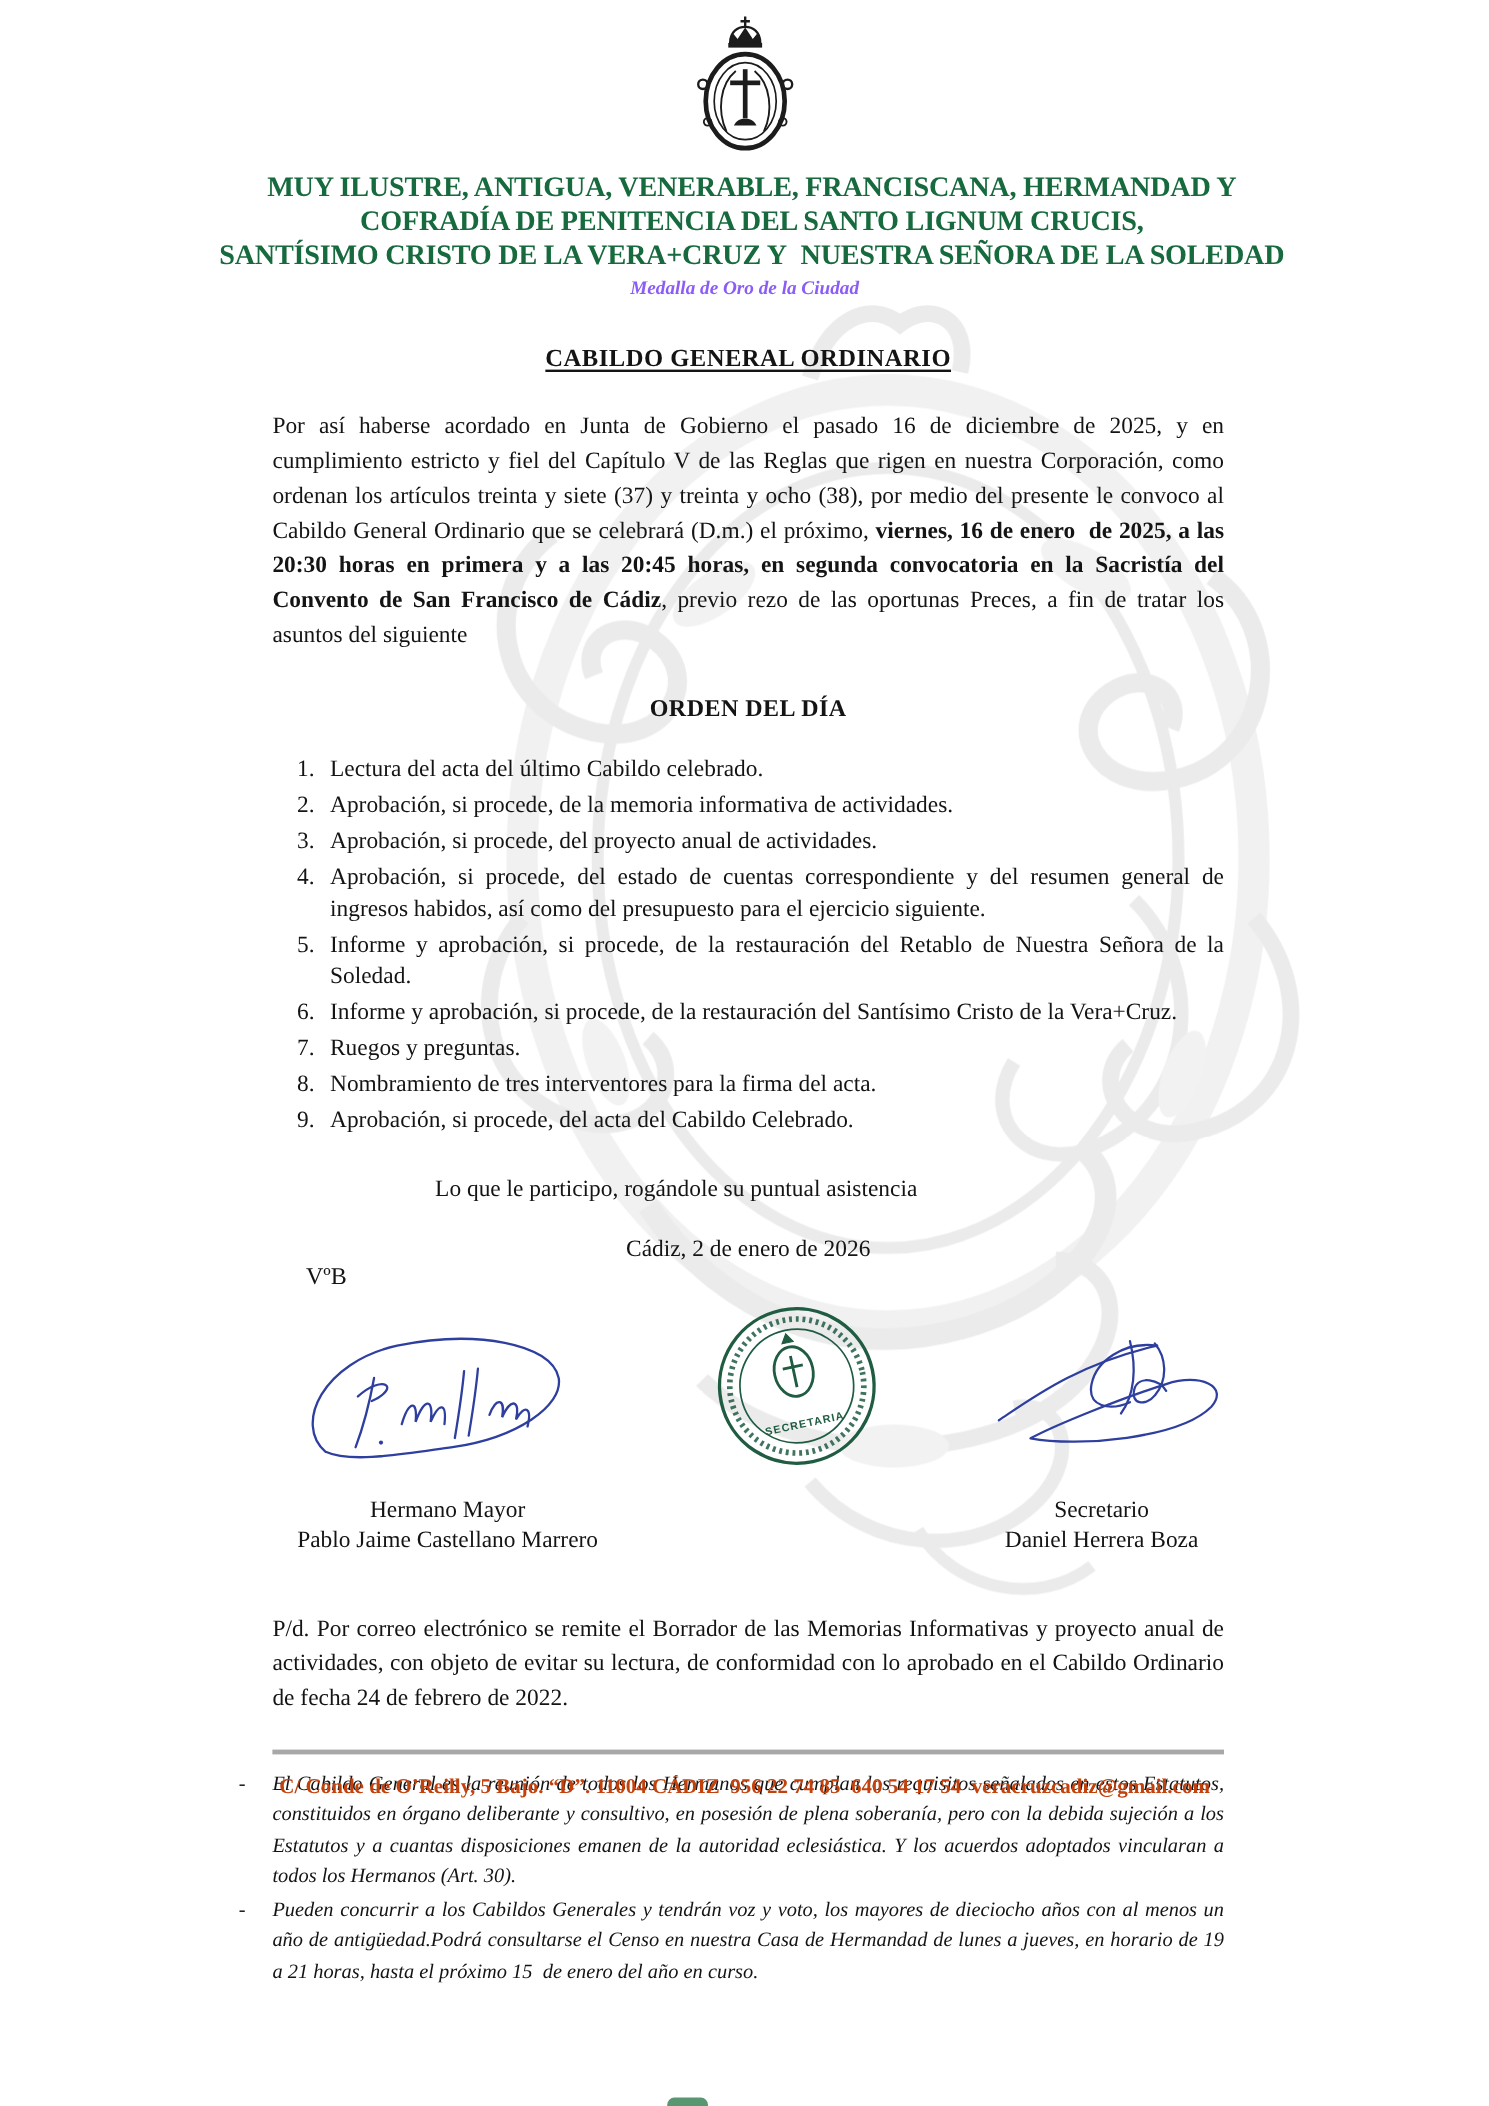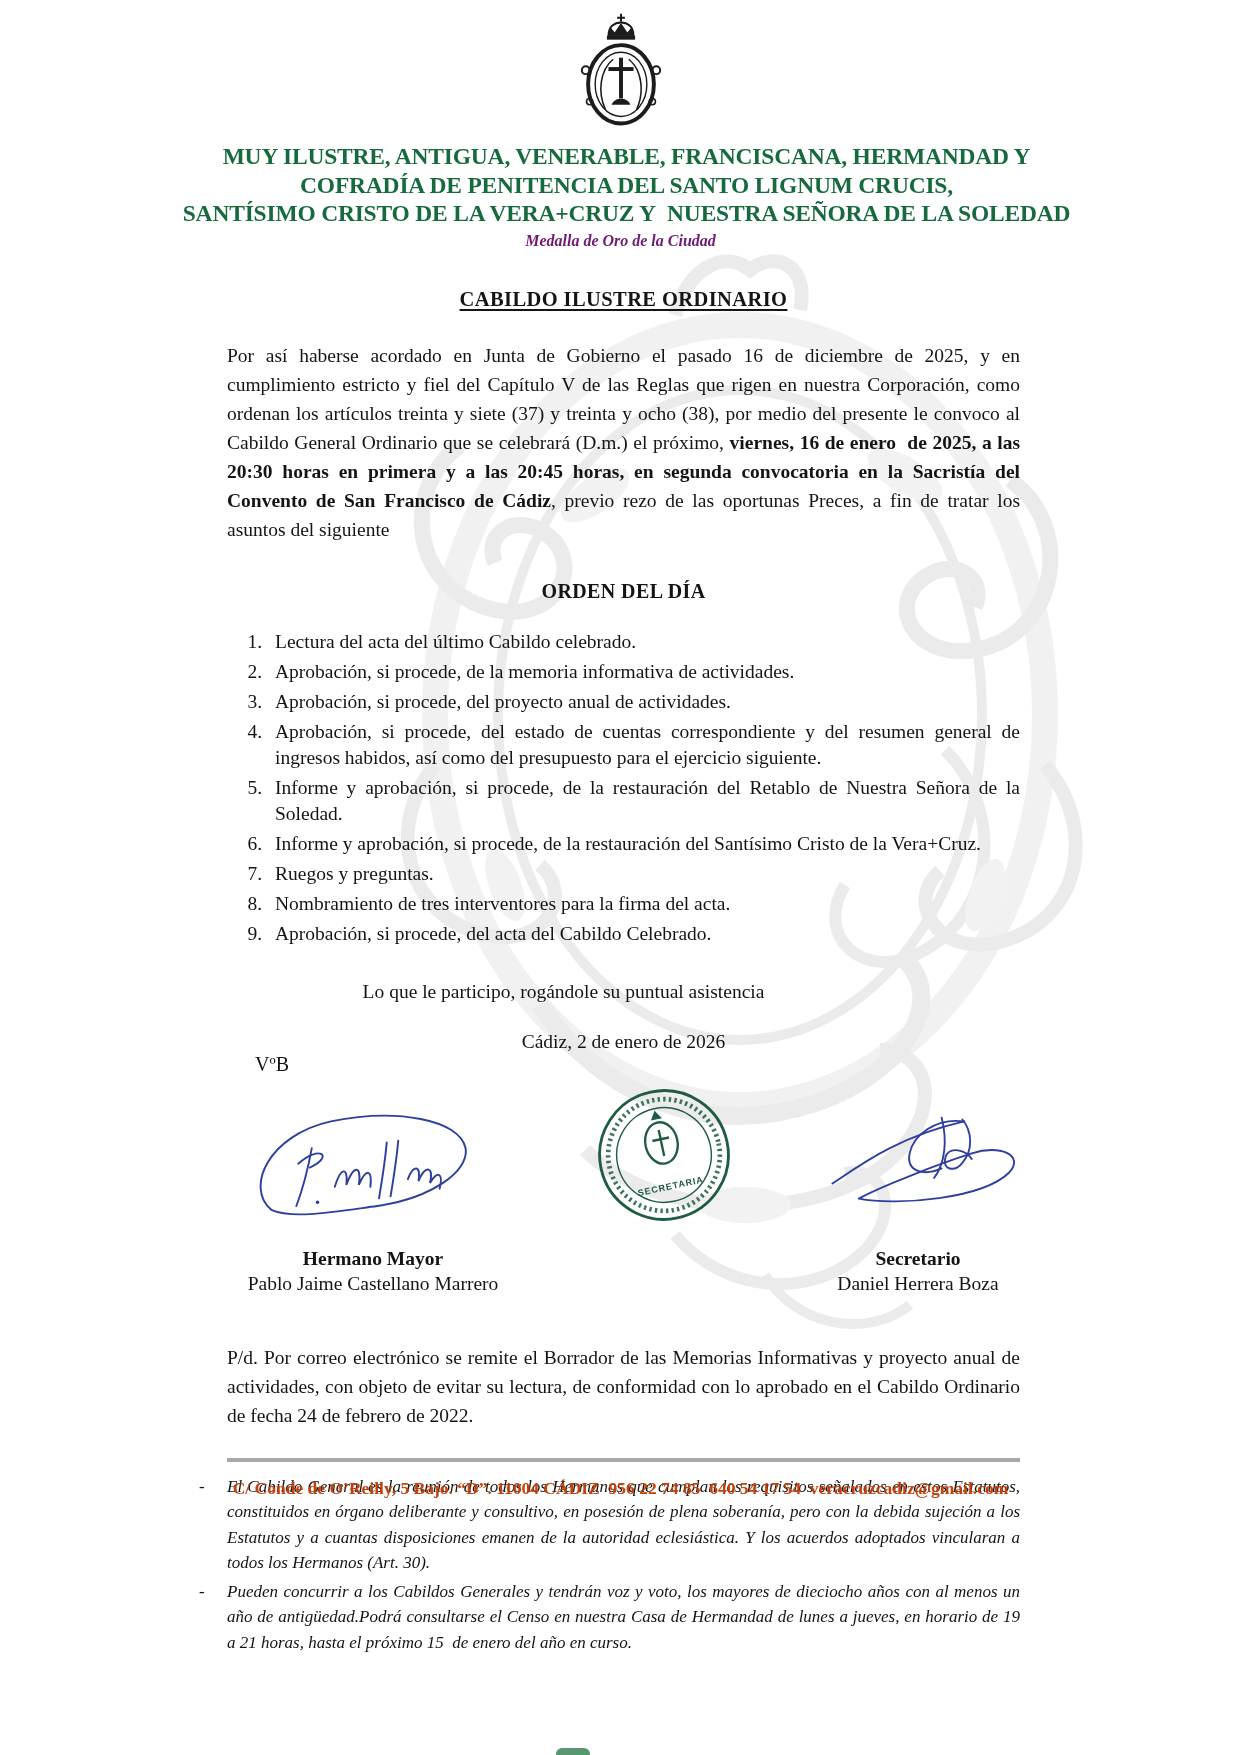--- a/index.html
+++ b/index.html
@@ -8,42 +8,42 @@
     font-family:"Liberation Serif",serif;color:#141414;overflow:hidden;
   }
   .watermark{position:absolute;left:345px;top:245px;width:800px;height:1120px;z-index:0;pointer-events:none;}
   .content{position:relative;z-index:1;}
   .logo-wrap{width:100%;display:flex;justify-content:center;padding-top:12px;}
   .crest-logo{width:94px;height:118px;}
   .org-header{
     text-align:center;margin-top:12px;color:#176a3d;font-weight:700;
     font-size:23.5px;line-height:28.5px;letter-spacing:-0.2px;padding-left:12px;
   }
-  .medal{text-align:center;color:#701a75;font-style:italic;font-weight:700;font-size:16px;margin-top:4px;}
+  .medal{text-align:center;color:#8b5cf6;font-style:italic;font-weight:700;font-size:16px;margin-top:4px;}
   .main{width:793px;margin-left:227px;}
   .doc-title{
     text-align:center;font-weight:700;font-size:20.5px;letter-spacing:0.4px;margin-top:38px;
     text-decoration:underline;text-underline-offset:3px;
   }
   .intro{margin-top:30px;font-size:19.5px;line-height:29px;text-align:justify;}
   .intro .b{font-weight:700;}
   .agenda-heading{text-align:center;font-weight:700;font-size:20px;margin-top:36px;letter-spacing:0.4px;}
   ol.agenda{margin:26px 0 0 0;padding-left:40px;font-size:19.5px;line-height:26px;}
   ol.agenda li{margin-bottom:4px;text-align:justify;padding-left:8px;}
   .closing{margin-top:34px;margin-right:120px;text-align:center;font-size:19.5px;}
   .dateline{margin-top:28px;text-align:center;font-size:19.5px;}
   .vob{margin-left:28px;font-size:20px;}
   .sig-row{position:relative;height:168px;margin-top:2px;}
   .sig-left-svg{position:absolute;left:8px;top:28px;width:265px;height:125px;}
   .stamp-wrap{position:absolute;left:366px;top:6px;width:142px;height:142px;transform:rotate(-12deg);}
   .sig-right-svg{position:absolute;left:596px;top:30px;width:226px;height:104px;}
   .sig-names-row{display:flex;margin-top:2px;}
   .sig-block-left{width:292px;text-align:center;}
   .sig-block-right{width:300px;margin-left:auto;margin-right:-48px;text-align:center;}
-  .role{font-weight:700;font-size:19.5px;}
+  .role{font-weight:400;font-size:19.5px;}
   .name{font-size:19.5px;margin-top:3px;}
   .postscript{margin-top:48px;font-size:19.5px;line-height:29px;text-align:justify;}
   .rule{margin-top:28px;height:4px;background:#a8a8a8;width:100%;}
   .footnotes{margin-top:12px;font-style:italic;font-size:17px;line-height:25.5px;margin-left:-36px;}
   .footnote{display:flex;margin-bottom:3px;}
   .fn-dash{width:36px;flex:none;padding-left:8px;box-sizing:border-box;}
   .fn-text{flex:1;text-align:justify;}
   .footer{
     position:absolute;left:0;top:1478px;width:100%;text-align:center;
     color:#c2410c;font-weight:700;font-size:17.5px;z-index:1;
@@ -108,21 +108,21 @@
 
   <div class="org-header">
     <div>MUY ILUSTRE, ANTIGUA, VENERABLE, FRANCISCANA, HERMANDAD Y</div>
     <div>COFRADÍA DE PENITENCIA DEL SANTO LIGNUM CRUCIS,</div>
     <div>SANTÍSIMO CRISTO DE LA VERA+CRUZ Y&nbsp; NUESTRA SEÑORA DE LA SOLEDAD</div>
   </div>
   <div class="medal">Medalla de Oro de la Ciudad</div>
 
   <div class="main">
 
-    <div class="doc-title">CABILDO ILUSTRE ORDINARIO</div>
+    <div class="doc-title">CABILDO GENERAL ORDINARIO</div>
 
     <p class="intro"><span>Por así haberse acordado en Junta de Gobierno el pasado 16 de diciembre de 2025, y en cumplimiento estricto y fiel del Capítulo V de las Reglas que rigen en nuestra Corporación, como ordenan los artículos treinta y siete (37) y treinta y ocho (38), por medio del presente le convoco al Cabildo General Ordinario que se celebrará (D.m.) el próximo, </span><span class="b">viernes, 16 de enero&nbsp; de 2025, a las 20:30 horas en primera y a las 20:45 horas, en segunda convocatoria en la Sacristía del Convento de San Francisco de Cádiz</span><span>, previo rezo de las oportunas Preces, a fin de tratar los asuntos del siguiente</span></p>
 
     <div class="agenda-heading">ORDEN DEL DÍA</div>
 
     <ol class="agenda">
       <li>Lectura del acta del último Cabildo celebrado.</li>
       <li>Aprobación, si procede, de la memoria informativa de actividades.</li>
       <li>Aprobación, si procede, del proyecto anual de actividades.</li>
       <li>Aprobación, si procede, del estado de cuentas correspondiente y del resumen general de ingresos habidos, así como del presupuesto para el ejercicio siguiente.</li>

